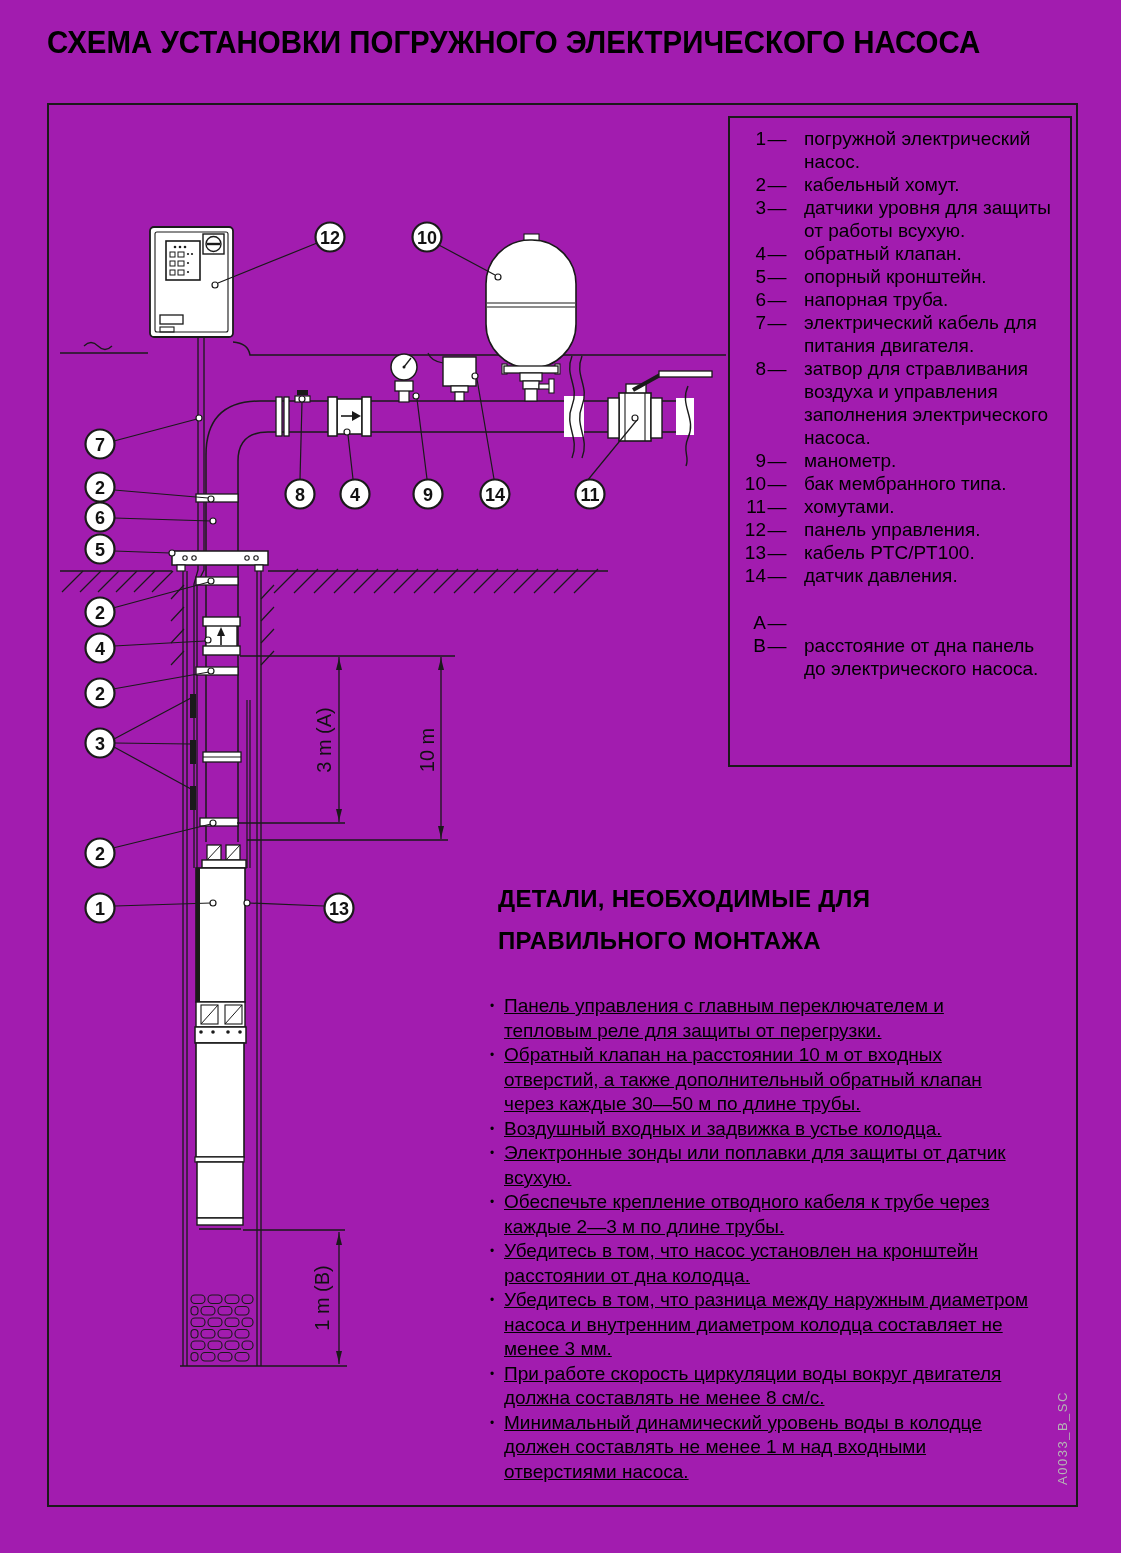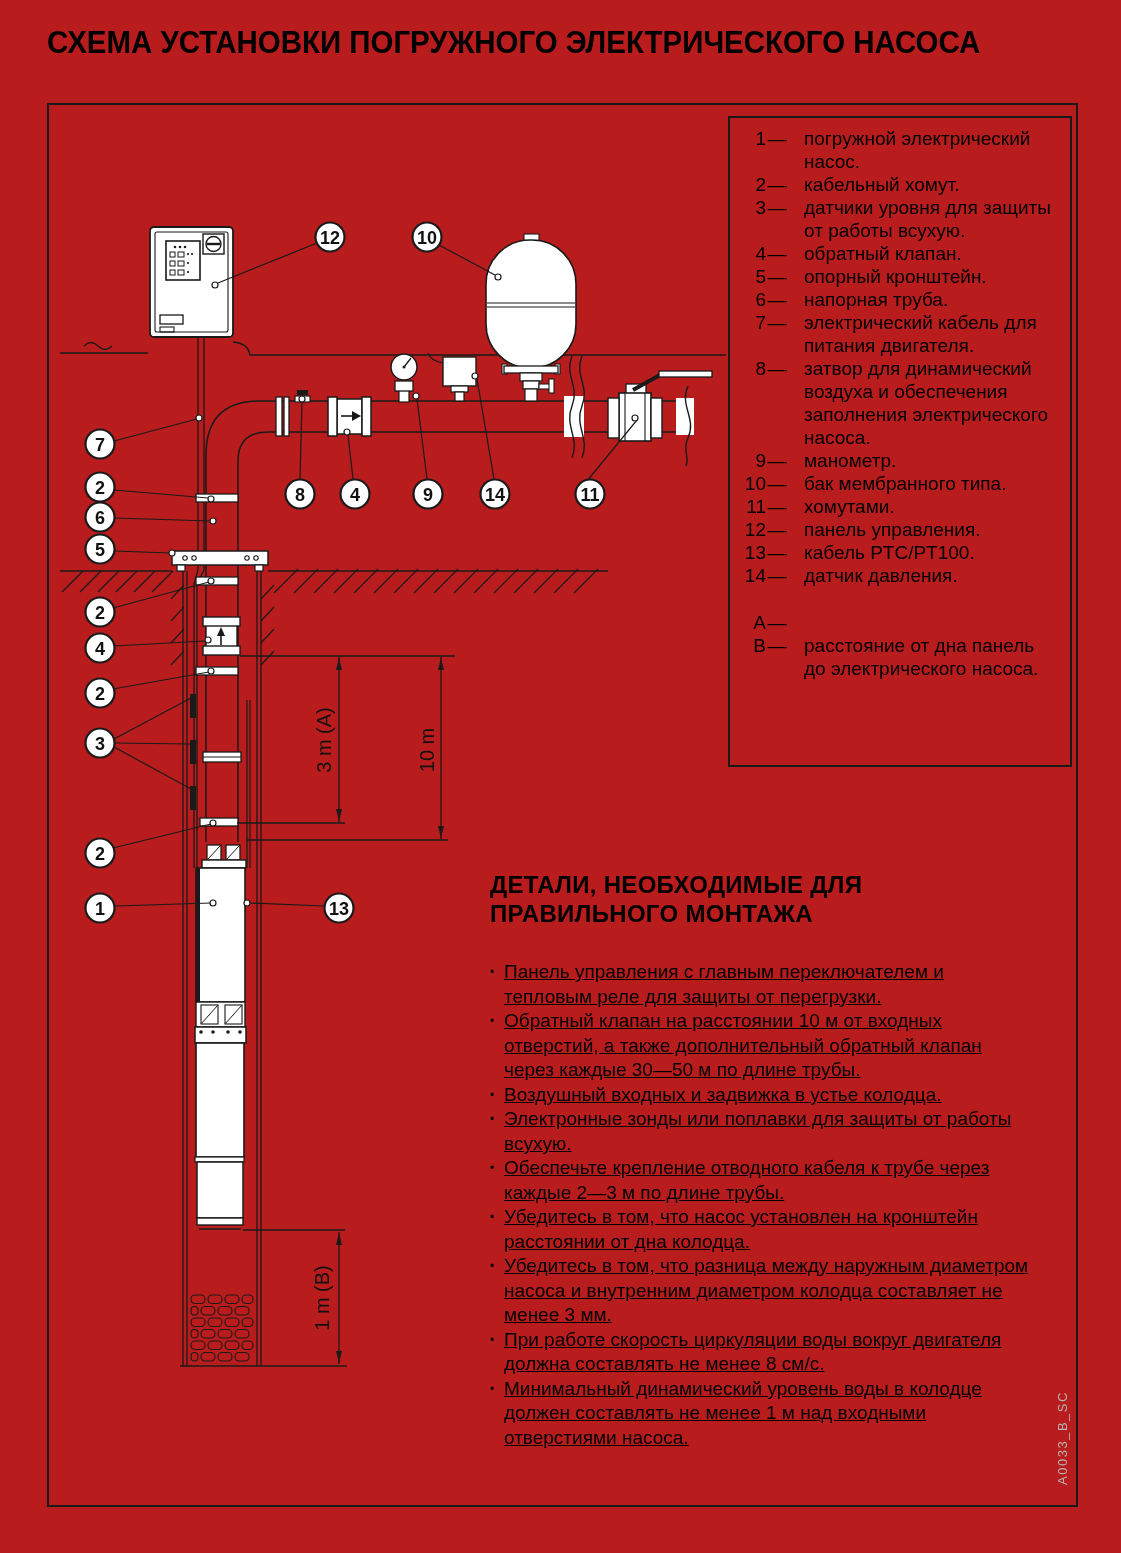--- a/index.html
+++ b/index.html
@@ -1,36 +1,36 @@
 <!DOCTYPE html>
 <html><head>
 <meta charset="utf-8">
 <style>
   html,body{margin:0;padding:0;background:#fff;}
-  .page{position:relative;width:1121px;height:1553px;background:#b91c1c;overflow:hidden;
+  .page{position:relative;width:1121px;height:1553px;background:#a21caf;overflow:hidden;
         font-family:"Liberation Sans",sans-serif;color:#000;}
   .title{position:absolute;left:47px;top:24px;font-size:32px;font-weight:bold;
          letter-spacing:0px;white-space:nowrap;transform:scaleX(0.92);transform-origin:left top;}
   .frame{position:absolute;left:47px;top:103px;width:1031px;height:1404px;
          border:2px solid #1a1a1a;box-sizing:border-box;}
   .diagram-svg{position:absolute;left:0;top:0;width:1121px;height:1553px;}
 
   
   .legend{position:absolute;left:728px;top:116px;width:344px;height:651px;
           border:2px solid #1a1a1a;box-sizing:border-box;padding:9px 10px 0 8px;
           font-size:19px;line-height:23px;}
   .lrow{display:flex;align-items:flex-start;}
   .ln{flex:0 0 28px;text-align:right;}
   .ld{flex:0 0 22px;text-align:center;}
   .lt{flex:1;margin-left:16px;}
   .legend-notes{margin-top:24px;}
 
   
   .details{position:absolute;left:490px;top:870px;width:540px;}
-  .details h2{margin:0;font-size:24px;line-height:29px;font-weight:bold;
+  .details h2{margin:8px;font-size:24px;line-height:42px;font-weight:bold;
               white-space:pre-line;letter-spacing:0.3px;}
   .bullets{margin-top:32px;font-size:19px;line-height:24.5px;}
   .brow{display:flex;align-items:flex-start;}
   .bdot{flex:0 0 14px;font-size:12px;line-height:24.5px;}
   .btext{flex:1;text-decoration:underline;}
 
   .watermark{position:absolute;left:1003px;top:1430px;width:120px;height:16px;
              transform:rotate(-90deg);color:#b5b5b5;font-size:13px;letter-spacing:1.5px;
              text-align:center;}
 
@@ -421,21 +421,21 @@
         <span class="lt">напорная труба.</span>
       </div>
     <div class="lrow">
         <span class="ln">7</span>
         <span class="ld">—</span>
         <span class="lt">электрический кабель для питания двигателя.</span>
       </div>
     <div class="lrow">
         <span class="ln">8</span>
         <span class="ld">—</span>
-        <span class="lt">затвор для динамический воздуха и обеспечения заполнения электрического насоса.</span>
+        <span class="lt">затвор для стравливания воздуха и управления заполнения электрического насоса.</span>
       </div>
     <div class="lrow">
         <span class="ln">9</span>
         <span class="ld">—</span>
         <span class="lt">манометр.</span>
       </div>
     <div class="lrow">
         <span class="ln">10</span>
         <span class="ld">—</span>
         <span class="lt">бак мембранного типа.</span>
@@ -484,21 +484,21 @@
       <div class="brow">
           <span class="bdot">•</span>
           <span class="btext">Обратный клапан на расстоянии 10 м от входных отверстий, а также дополнительный обратный клапан через каждые 30—50 м по длине трубы.</span>
         </div>
       <div class="brow">
           <span class="bdot">•</span>
           <span class="btext">Воздушный входных и задвижка в устье колодца.</span>
         </div>
       <div class="brow">
           <span class="bdot">•</span>
-          <span class="btext">Электронные зонды или поплавки для защиты от работы всухую.</span>
+          <span class="btext">Электронные зонды или поплавки для защиты от датчик всухую.</span>
         </div>
       <div class="brow">
           <span class="bdot">•</span>
           <span class="btext">Обеспечьте крепление отводного кабеля к трубе через каждые 2—3 м по длине трубы.</span>
         </div>
       <div class="brow">
           <span class="bdot">•</span>
           <span class="btext">Убедитесь в том, что насос установлен на кронштейн расстоянии от дна колодца.</span>
         </div>
       <div class="brow">

